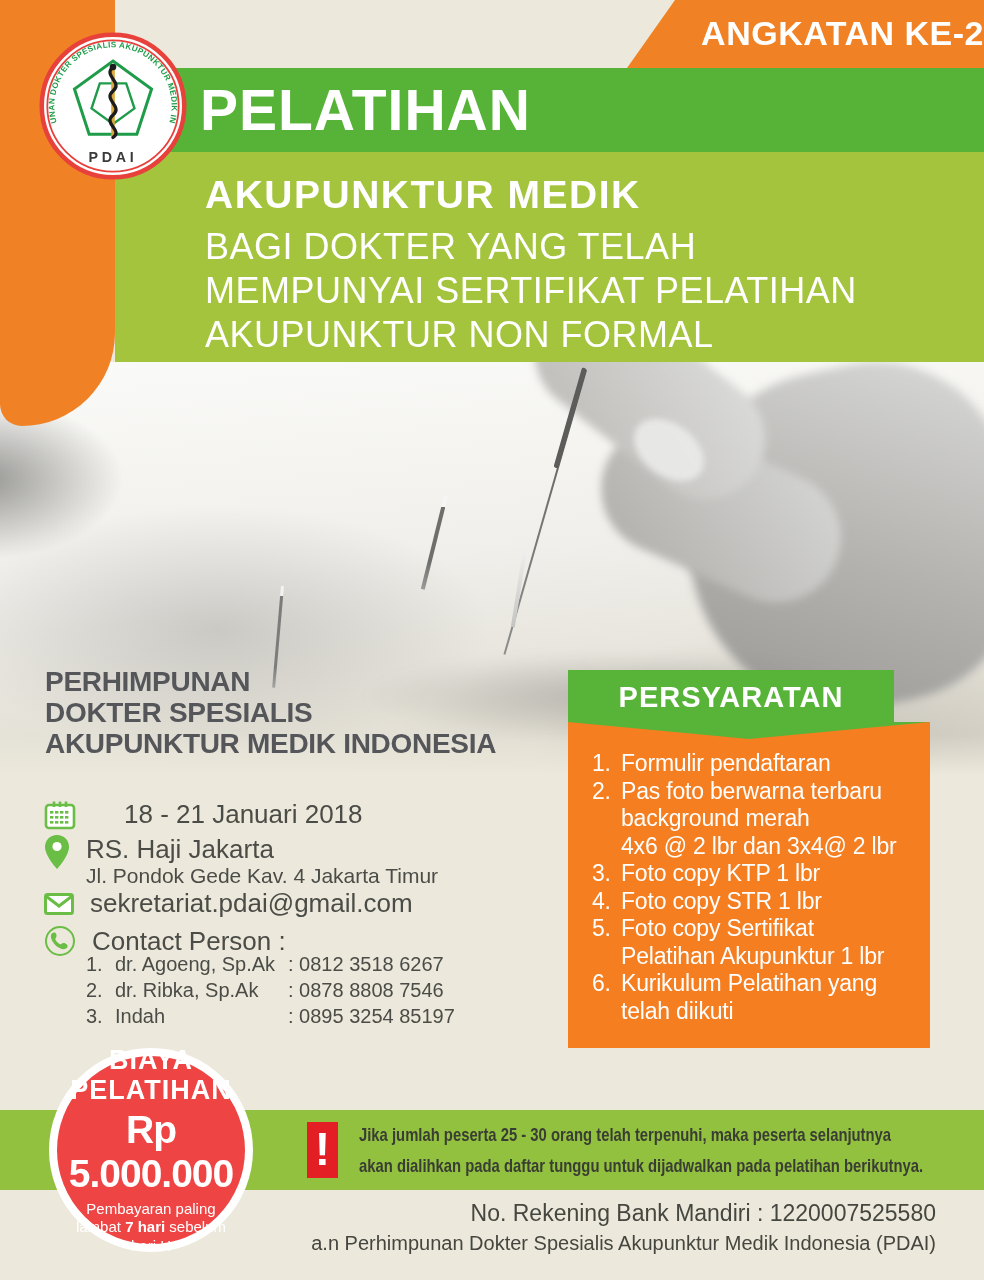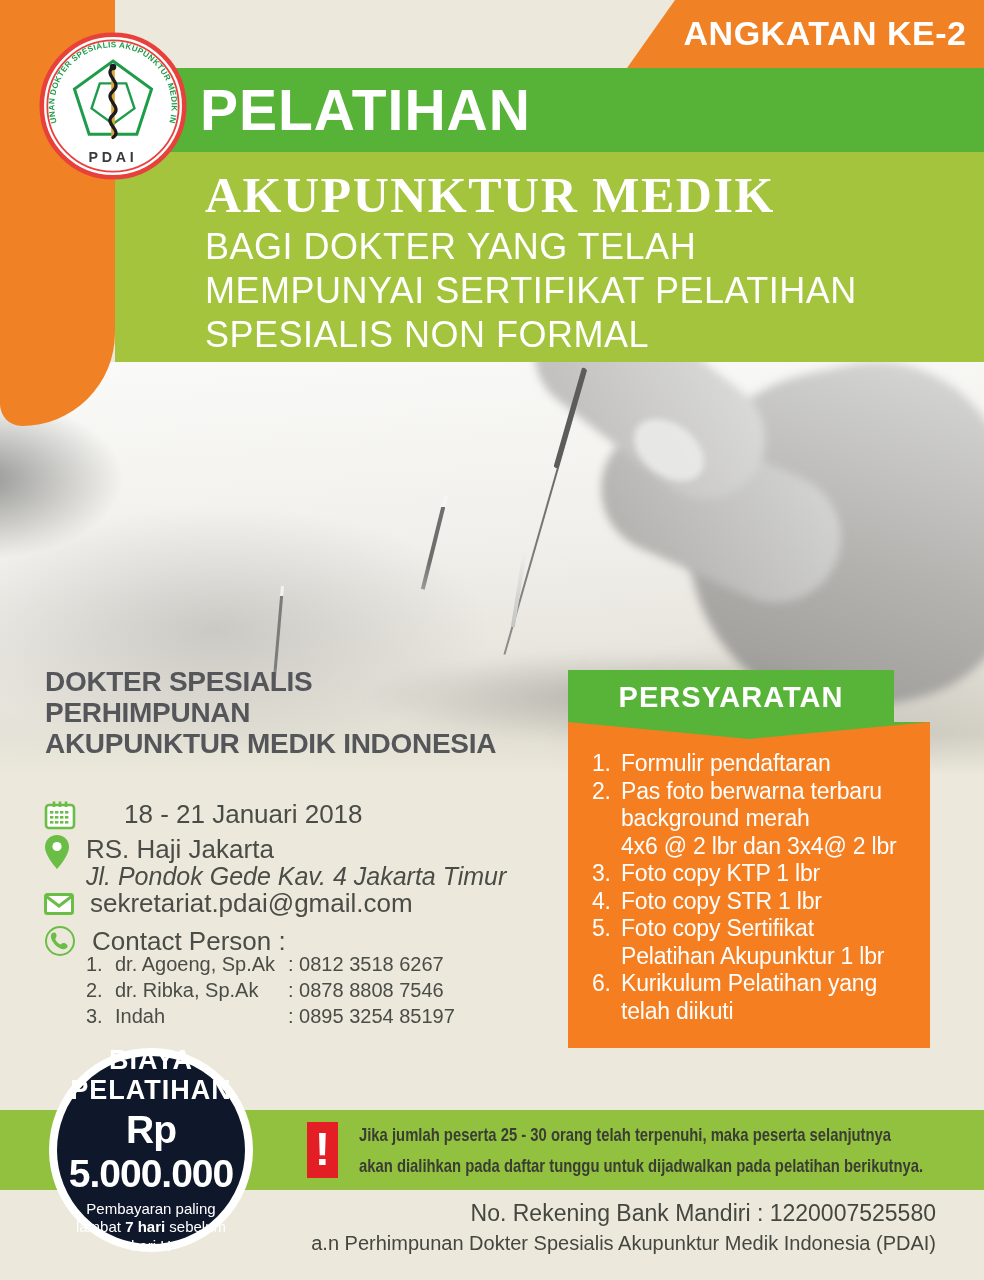--- a/index.html
+++ b/index.html
@@ -36,57 +36,57 @@
   .n4{left:281px;top:224px;width:3px;height:102px;transform:rotate(5deg);
     background:linear-gradient(180deg,#f2f2f1 0 10%,#7c7c7a 10% 80%,#a5a5a3);}
 
   
   .orange-column{position:absolute;left:0;top:0;width:115px;height:426px;background:#F08124;
     border-radius:0 0 112px 26px;}
   .band-title{position:absolute;left:115px;top:68px;width:869px;height:84px;background:#57B337;}
   .band-title h1{margin:0;padding-left:85px;line-height:84px;font-size:57px;font-weight:bold;color:#fff;letter-spacing:1px;}
   .band-subtitle{position:absolute;left:115px;top:152px;width:869px;height:210px;background:#A3C43C;
     color:#fff;padding:13px 0 0 90px;box-sizing:border-box;}
-  .sub-main{font-size:50px;font-weight:bold;letter-spacing:1.5px;line-height:60px;font-family:Liberation Serif, serif;}
+  .sub-main{font-size:39px;font-weight:bold;letter-spacing:1.5px;line-height:60px;}
   .sub-line{font-size:36px;font-weight:normal;letter-spacing:.5px;line-height:44px;}
   .badge{position:absolute;left:618px;top:0;width:366px;height:68px;background:#F08124;
     clip-path:polygon(57px 0,366px 0,366px 68px,9px 68px);}
-  .badge span{display:block;text-align:center;padding-left:48px;line-height:66px;font-size:34px;
+  .badge span{display:block;text-align:right;padding-left:48px;line-height:66px;font-size:34px;
     font-weight:bold;color:#fff;letter-spacing:.5px;}
   .logo{position:absolute;left:38px;top:31px;width:150px;height:150px;}
 
   
   .org{position:absolute;left:45px;top:666px;color:#55565A;font-weight:bold;}
   .org div{font-size:28px;line-height:31px;letter-spacing:-.3px;}
   .drow{position:absolute;display:flex;align-items:center;color:#4B4C47;}
   .drow .ic{flex:none;margin-right:16px;}
   .dtext{font-size:26px;}
   .row-date{left:44px;top:799px;gap:32px;}
   .row-venue{left:44px;top:834px;align-items:flex-start;}
   .venue-lines .dtext{line-height:30px;}
-  .addr{font-size:25px;line-height:24px;font-style:italic;}
+  .addr{font-size:21px;line-height:24px;}
   .row-email{left:44px;top:888px;}
   .row-phone{left:44px;top:925px;}
   .contact-table{position:absolute;left:86px;top:951px;color:#4B4C47;font-size:20px;}
   .crow{display:grid;grid-template-columns:29px 173px auto;line-height:26px;}
 
   
   .panel{position:absolute;left:568px;top:670px;width:362px;height:378px;}
   .panel-body{position:absolute;left:0;top:52px;width:362px;height:326px;background:#F47E20;}
   .panel-head{position:absolute;left:0;top:0;width:326px;height:52px;background:#58B438;color:#fff;
     text-align:center;font-size:29px;font-weight:bold;letter-spacing:1px;line-height:54px;}
   .panel-notch{position:absolute;left:0;top:52px;width:362px;height:17px;background:#58B438;
     clip-path:polygon(0 0,362px 0,181px 17px);}
   .req-list{position:absolute;left:24px;top:80px;width:322px;color:#fff;}
   .req-item{display:flex;font-size:23px;line-height:27.5px;letter-spacing:-.2px;}
   .req-no{width:29px;flex:none;}
   .req-text{white-space:pre-line;}
 
   
-  .fee{position:absolute;left:49px;top:1048px;width:188px;height:188px;background:#0f172a;
+  .fee{position:absolute;left:49px;top:1048px;width:188px;height:188px;background:#ef4444;
     border:8px solid #fff;border-radius:50%;color:#fff;display:flex;flex-direction:column;
     align-items:center;justify-content:center;text-align:center;z-index:6;}
   .fee-l{font-size:27px;font-weight:bold;letter-spacing:1px;line-height:30px;}
   .fee-amount{font-size:39px;font-weight:bold;letter-spacing:-1px;line-height:44px;margin:3px 0 4px;}
   .fee-note{font-size:15px;line-height:18.5px;padding:0 12px;}
 
   
   .notice{position:absolute;left:0;top:1110px;width:984px;height:80px;background:#92C13F;}
   .alert{position:absolute;left:307px;top:12px;width:31px;height:56px;background:#E31E24;color:#fff;
     font-weight:bold;font-size:46px;line-height:54px;text-align:center;}
@@ -119,21 +119,21 @@
 
   <div class="orange-column"></div>
 
   <div class="band-title">
     <h1>PELATIHAN</h1>
   </div>
   <div class="band-subtitle">
     <div class="sub-main">AKUPUNKTUR MEDIK</div>
     <div class="sub-line">BAGI DOKTER YANG TELAH</div>
     <div class="sub-line">MEMPUNYAI SERTIFIKAT PELATIHAN</div>
-    <div class="sub-line">SPESIALIS NON FORMAL</div>
+    <div class="sub-line">AKUPUNKTUR NON FORMAL</div>
   </div>
 
   <div class="badge">
     <span>ANGKATAN KE-2</span>
   </div>
 
   <div class="logo">
     <svg viewBox="0 0 100 100" width="150" height="150">
       <circle cx="50" cy="50" r="47.5" fill="#ffffff" stroke="#E8413C" stroke-width="3"></circle>
       <circle cx="50" cy="50" r="43.8" fill="none" stroke="#E8413C" stroke-width="1.2"></circle>
@@ -144,22 +144,22 @@
       <polygon points="50,20 75.7,38.7 65.9,68.8 34.1,68.8 24.3,38.7" fill="#ffffff" stroke="#1E9C49" stroke-width="2"></polygon>
       <polygon points="50,62 35.7,51.6 41.2,34.9 58.8,34.9 64.3,51.6" fill="none" stroke="#1E9C49" stroke-width="1.6"></polygon>
       <line x1="50" y1="23" x2="50" y2="71" stroke="#D9A93C" stroke-width="2.4"></line>
       <path d="M50,24 C43,30 57,34 50,40 C43,46 57,50 50,56 C43,62 57,66 50,71" fill="none" stroke="#1c1c1c" stroke-width="2.2" stroke-linecap="round"></path>
       <circle cx="50" cy="24" r="2.2" fill="#1c1c1c"></circle>
       <text x="50" y="87" text-anchor="middle" font-size="9.5" font-weight="bold" letter-spacing="2.5" fill="#3a3a3a">PDAI</text>
     </svg>
   </div>
 
   <div class="org">
+    <div>PERHIMPUNAN</div>
     <div>DOKTER SPESIALIS</div>
-    <div>PERHIMPUNAN</div>
     <div>AKUPUNKTUR MEDIK INDONESIA</div>
   </div>
 
   <div class="drow row-date">
     <svg class="ic" width="32" height="30" viewBox="0 0 32 30">
       <rect x="2" y="5" width="28" height="23" rx="3" fill="#fff" stroke="#6ABD45" stroke-width="2.6"></rect>
       <line x1="10" y1="1.5" x2="10" y2="7" stroke="#6ABD45" stroke-width="2.6"></line>
       <line x1="16" y1="1.5" x2="16" y2="7" stroke="#6ABD45" stroke-width="2.6"></line>
       <line x1="22" y1="1.5" x2="22" y2="7" stroke="#6ABD45" stroke-width="2.6"></line>
       <g fill="#6ABD45">

